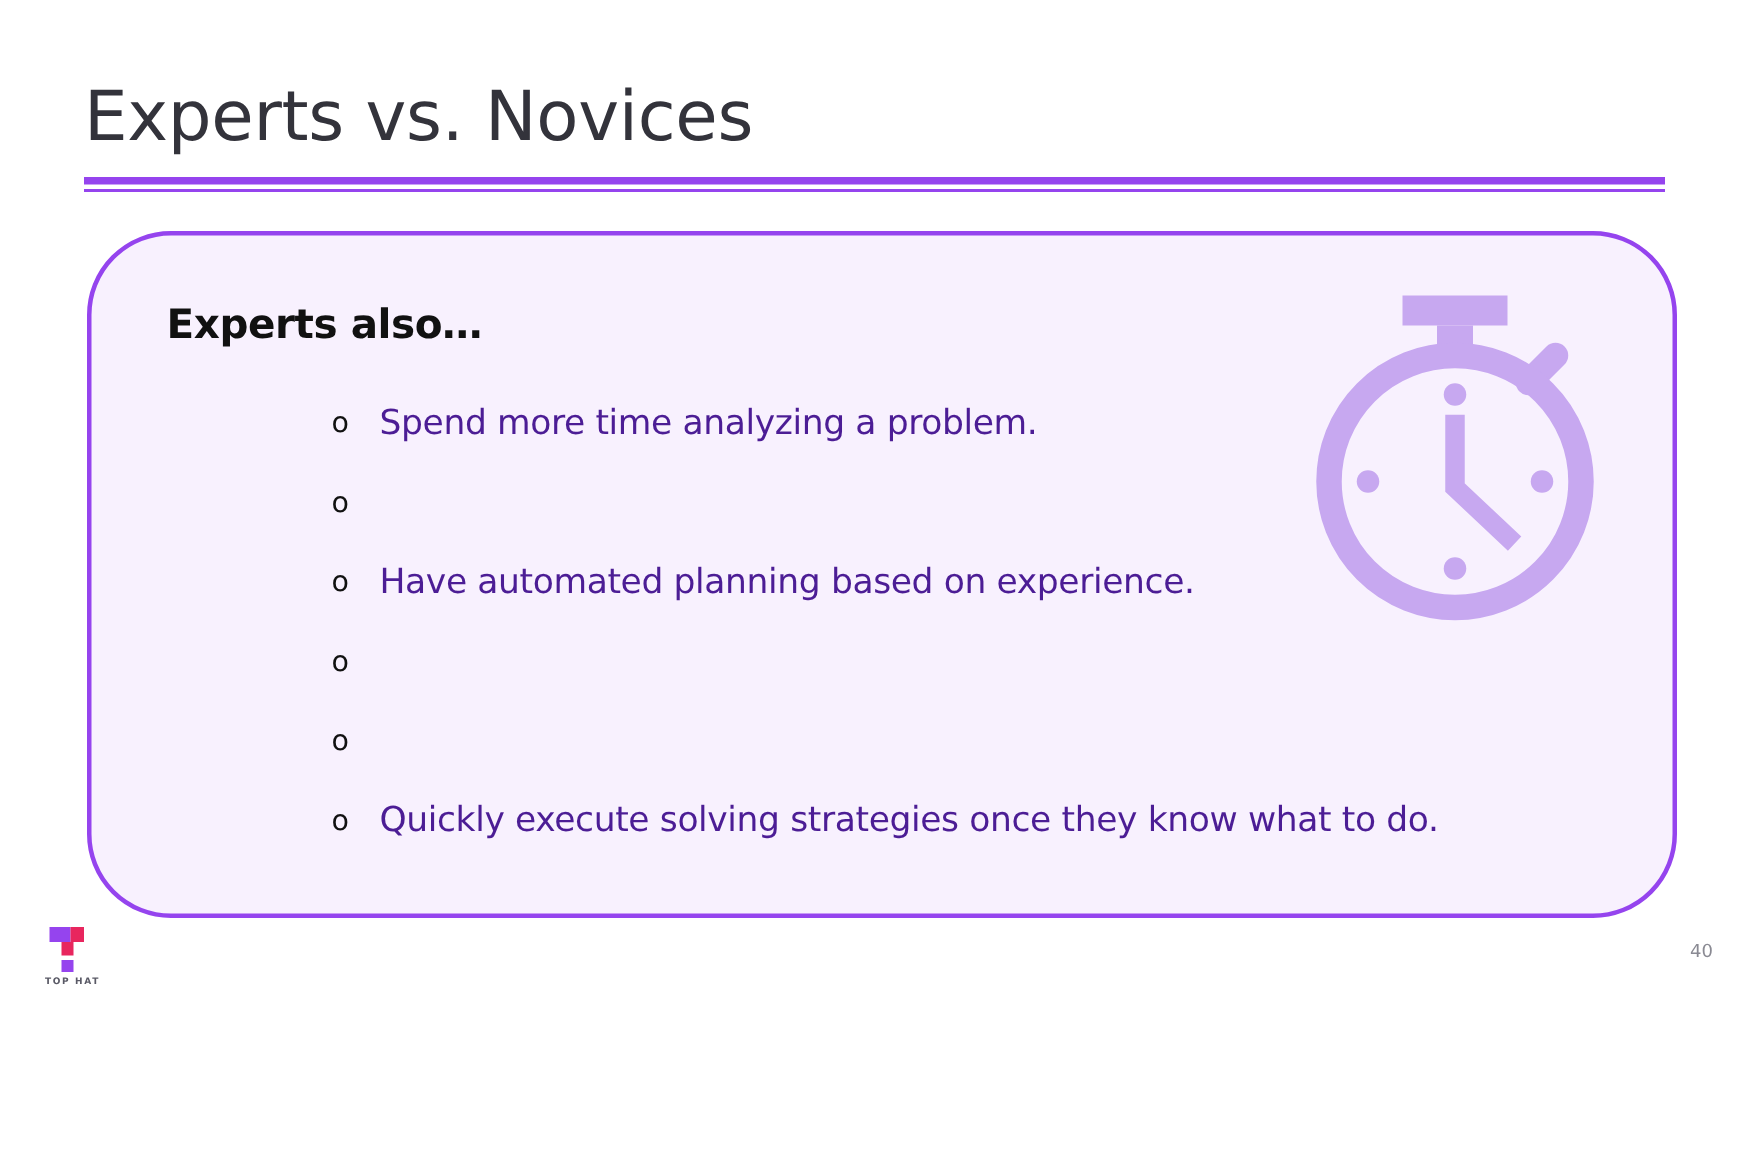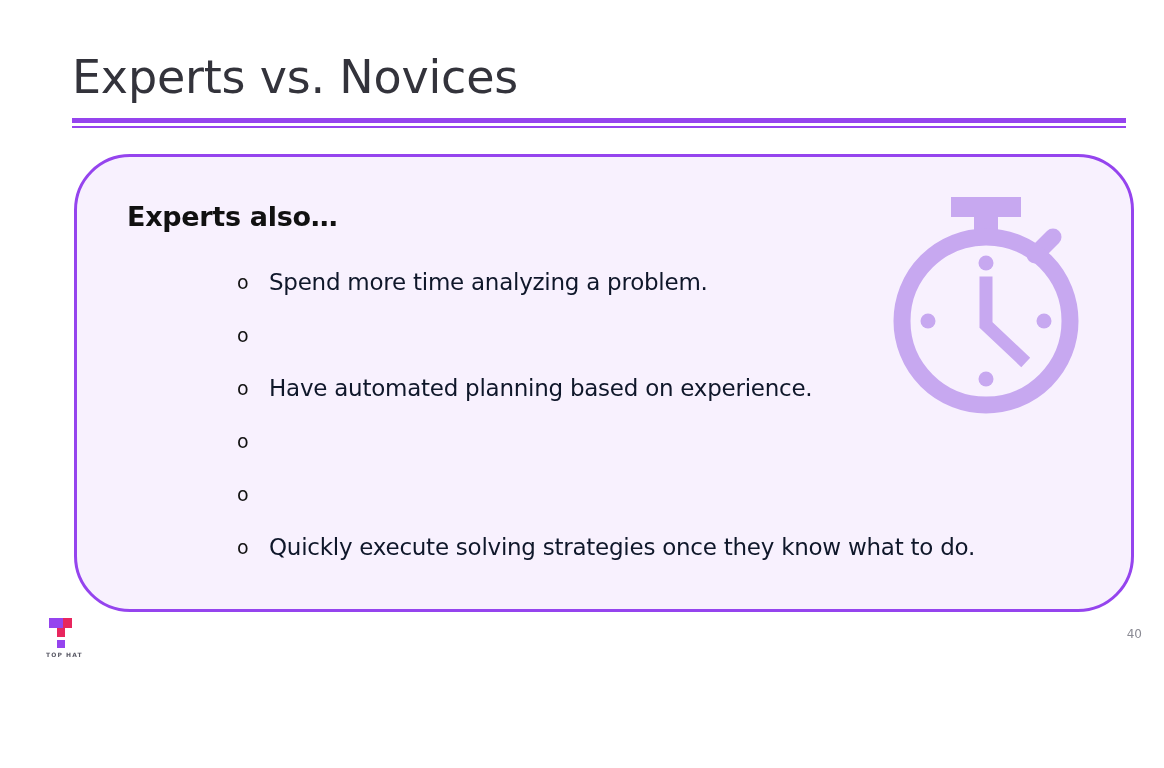--- a/index.html
+++ b/index.html
@@ -13,21 +13,20 @@
     position: relative;
     overflow: hidden;
     font-family: "DejaVu Sans", sans-serif;
   }
 
   
   #slide {
     position: absolute;
     inset: 0;
     background: #ffffff;
-    margin-left: 16px;
   }
 
   
   #slide-title {
     position: absolute;
     left: 56px;
     top: 52px;
     font-family: "DejaVu Sans", sans-serif;
     font-size: 46px;
     font-weight: 400;
@@ -110,21 +109,21 @@
     font-size: 19px;
     line-height: 30px;
     color: #111111;
     text-align: left;
   }
   .bullet-text {
     flex: 1 1 auto;
     font-family: "DejaVu Sans", sans-serif;
     font-size: 23px;
     line-height: 30px;
-    color: #0f172a;
+    color: #4c1d95;
     white-space: nowrap;
     letter-spacing: -0.25px;
   }
   .bullet-text .em {
   }
 
   
   #stopwatch-icon {
     position: absolute;
     right: 46px;

